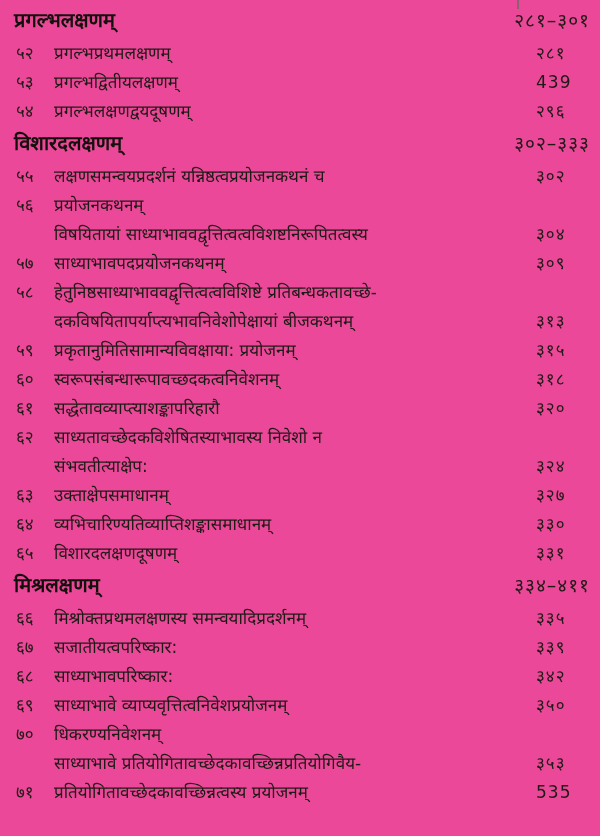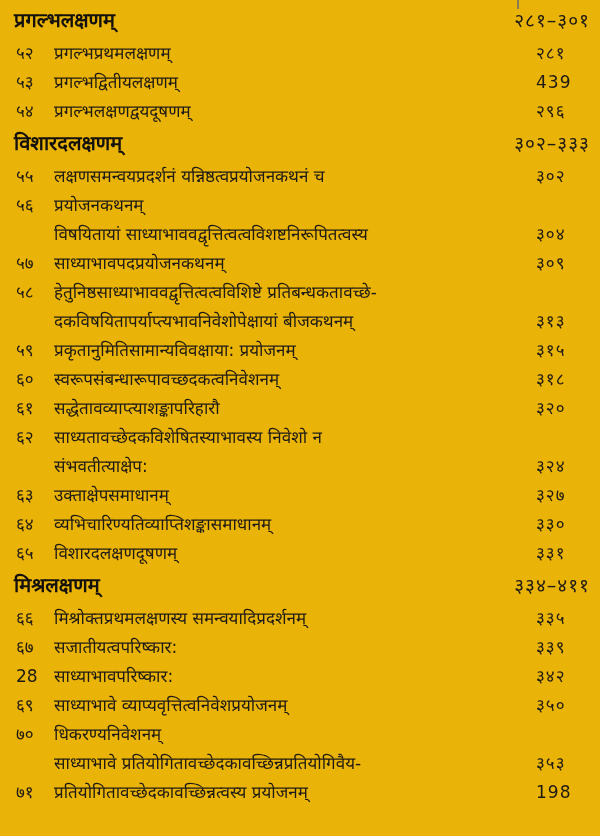--- a/index.html
+++ b/index.html
@@ -4,21 +4,21 @@
 <style>
   html, body {
     margin: 0;
     padding: 0;
     background: #e8e6e0;
   }
   #page {
     position: relative;
     width: 600px;
     height: 836px;
-    background: #eab308;
+    background: #ec4899;
     color: #1e1a15;
     font-family: "DejaVu Sans", "Liberation Sans", sans-serif;
     box-sizing: border-box;
     padding: 6px 8px 0 14px;
     overflow: hidden;
   }
   .section { margin: 0; }
   .section + .section { margin-top: 3px; }
   .section-header {
     display: flex;
@@ -195,21 +195,21 @@
           <span class="item-page">३३५</span>
         </div>
         <div class="toc-item">
           <span class="item-num">६७</span>
           <div class="item-text">
             <div class="item-line">सजातीयत्वपरिष्कार:</div>
           </div>
           <span class="item-page">३३९</span>
         </div>
         <div class="toc-item">
-          <span class="item-num">28</span>
+          <span class="item-num">६८</span>
           <div class="item-text">
             <div class="item-line">साध्याभावपरिष्कार:</div>
           </div>
           <span class="item-page">३४२</span>
         </div>
         <div class="toc-item">
           <span class="item-num">६९</span>
           <div class="item-text">
             <div class="item-line">साध्याभावे व्याप्यवृत्तित्वनिवेशप्रयोजनम्</div>
           </div>
@@ -221,17 +221,17 @@
             <div class="item-line">धिकरण्यनिवेशनम्</div>
             <div class="item-line">साध्याभावे प्रतियोगितावच्छेदकावच्छिन्नप्रतियोगिवैय-</div>
           </div>
           <span class="item-page">३५३</span>
         </div>
         <div class="toc-item">
           <span class="item-num">७१</span>
           <div class="item-text">
             <div class="item-line">प्रतियोगितावच्छेदकावच्छिन्नत्वस्य प्रयोजनम्</div>
           </div>
-          <span class="item-page">198</span>
+          <span class="item-page">535</span>
         </div>
       </section>
     </div>
 </main>
 
 </body></html>

